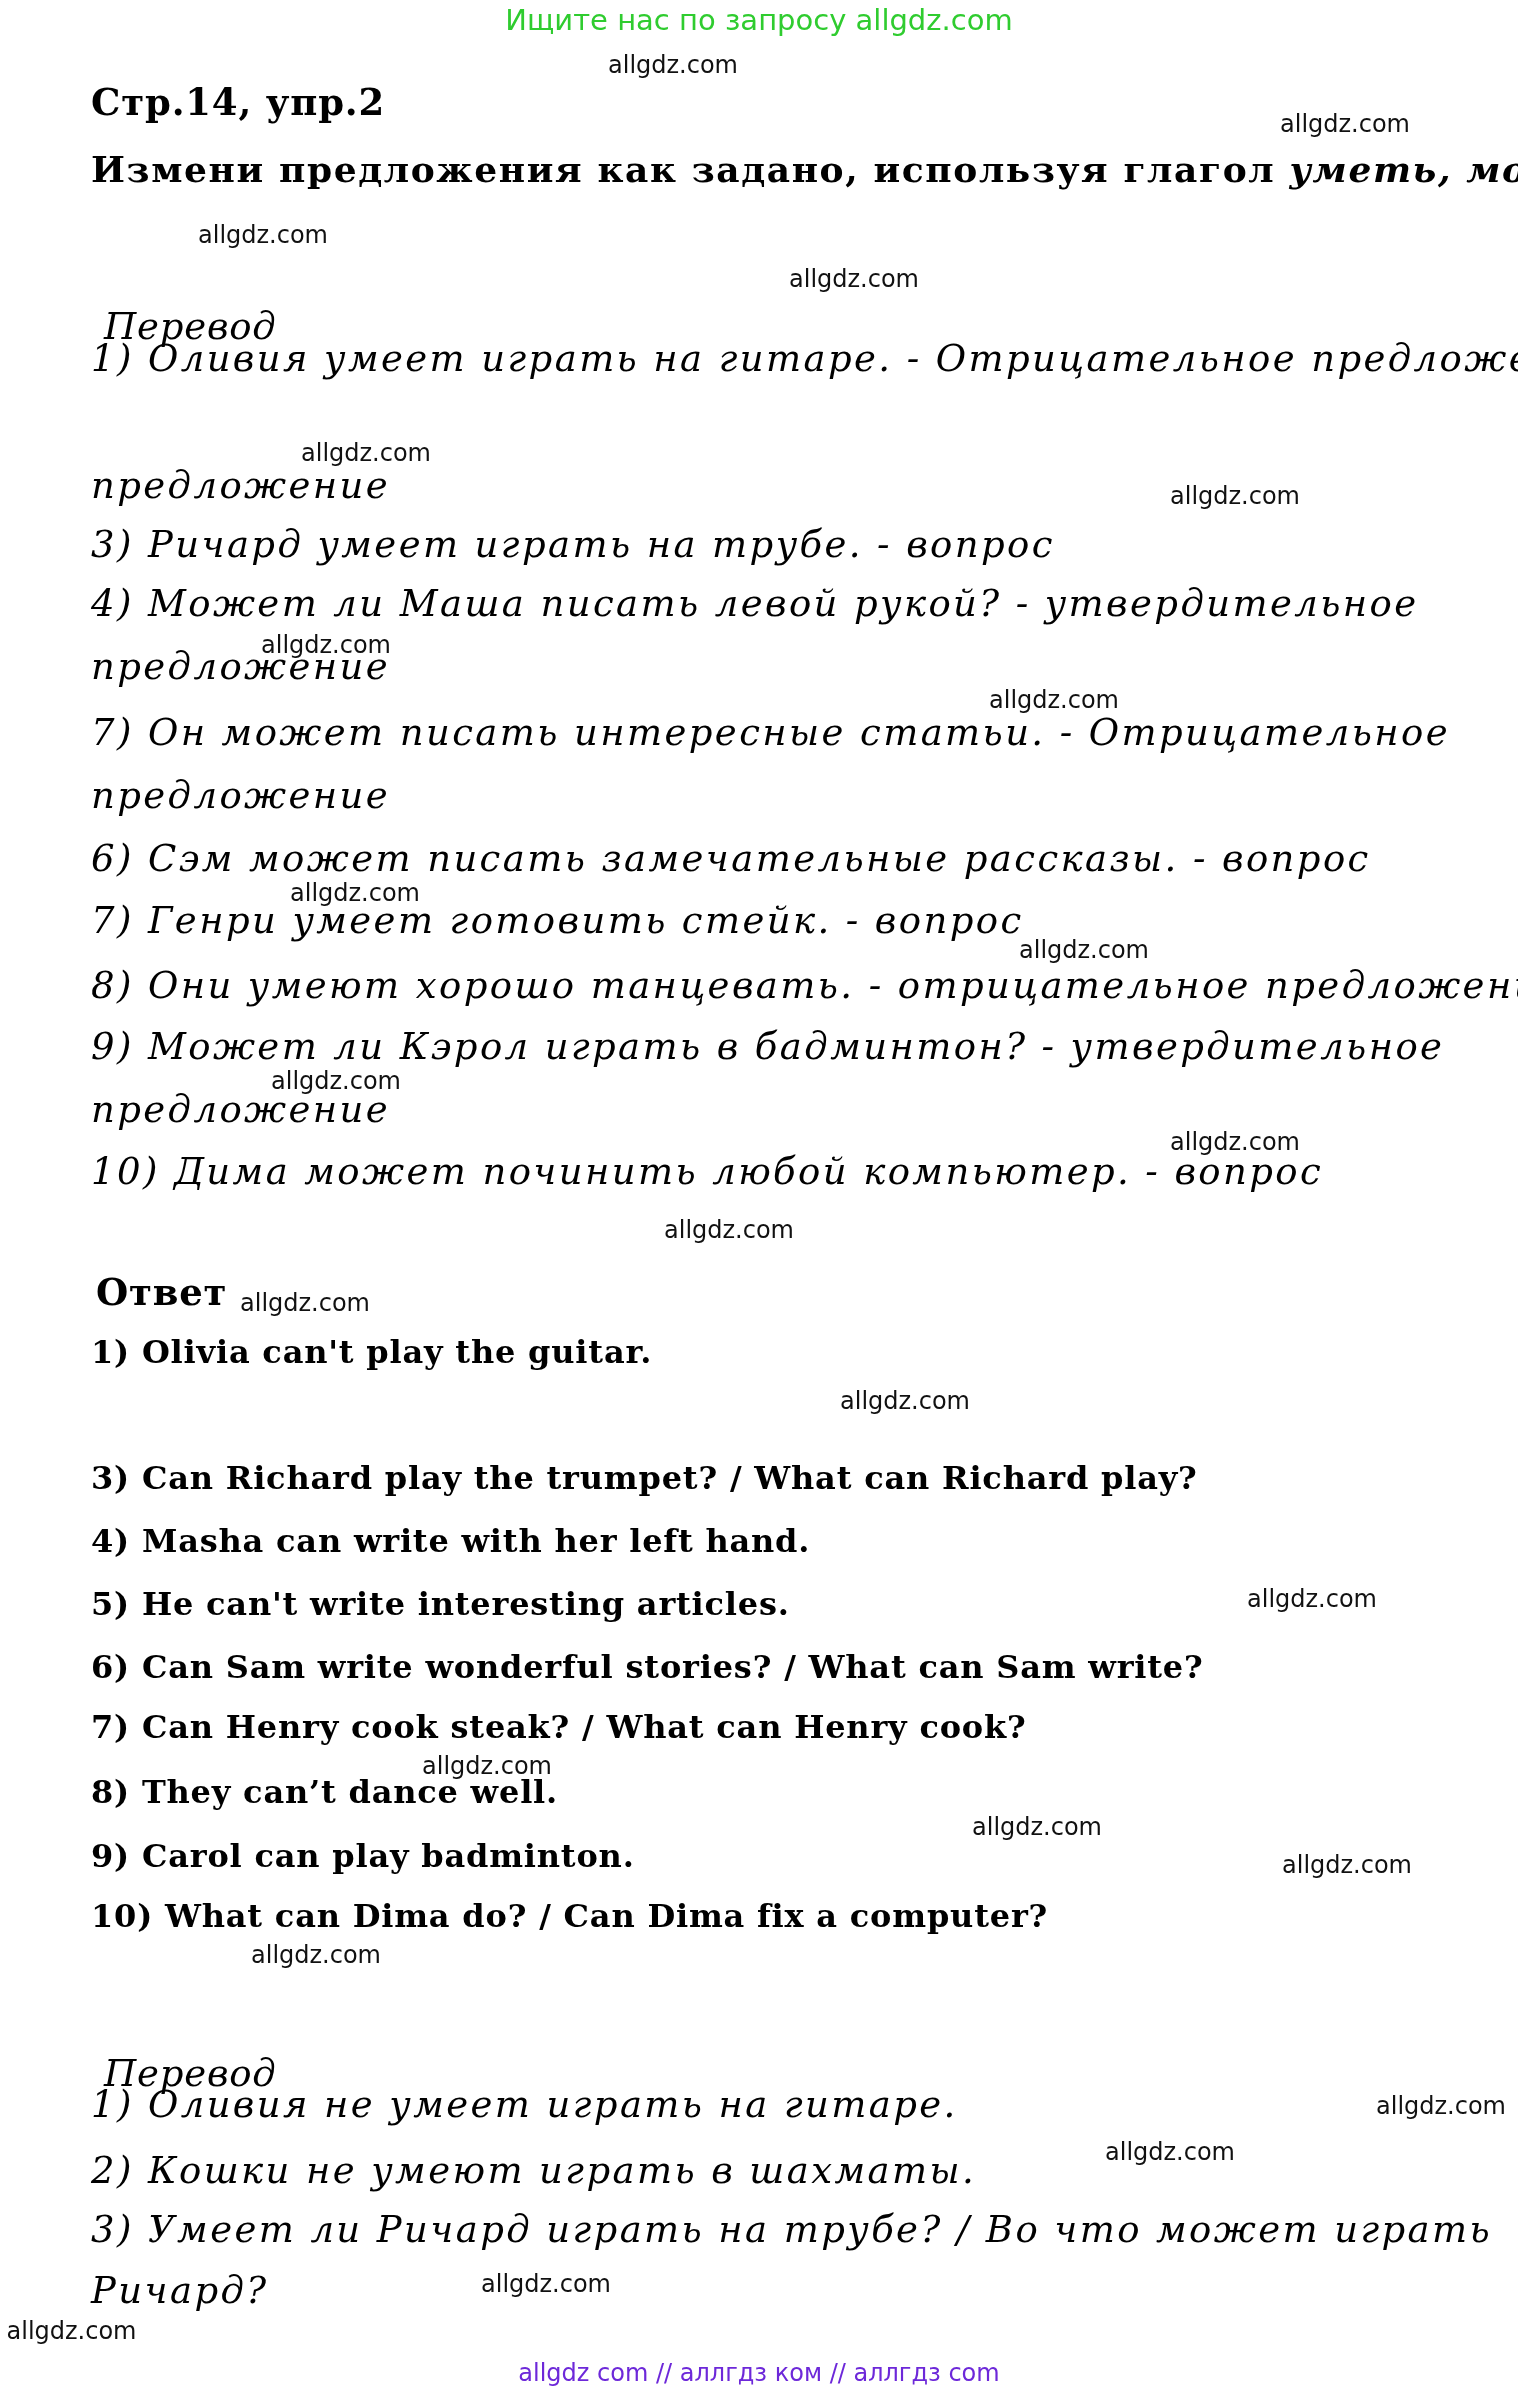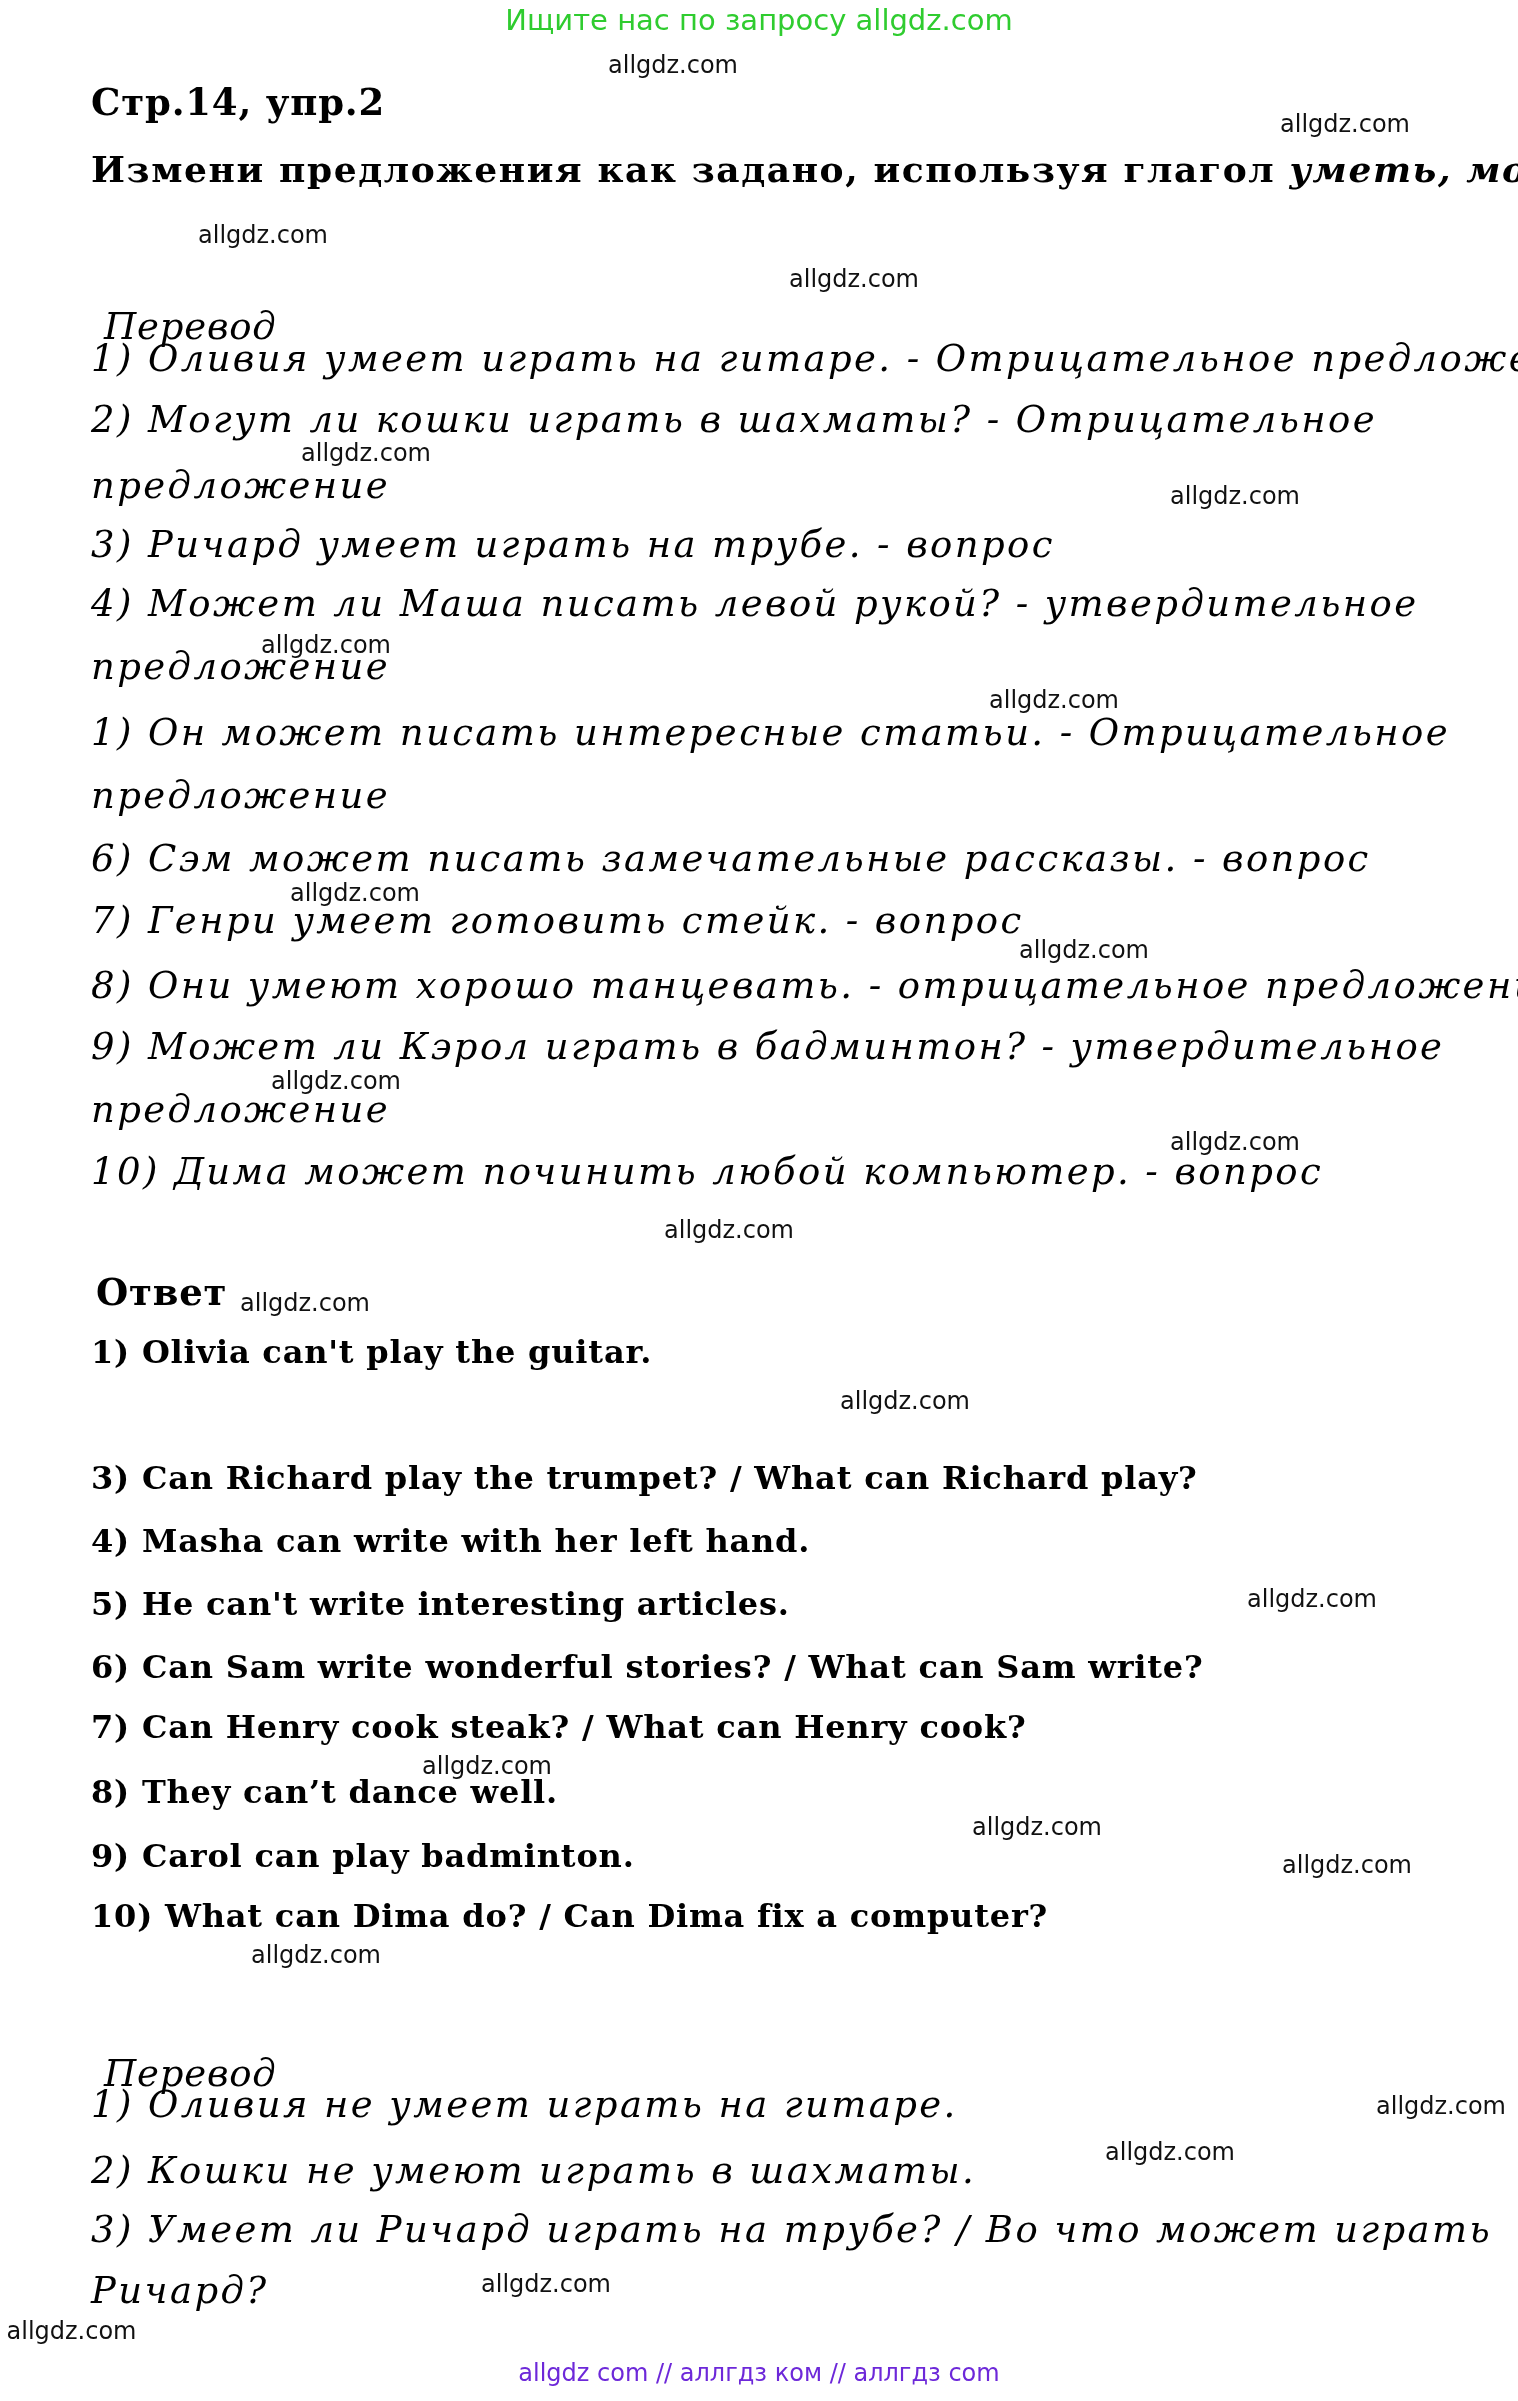--- a/index.html
+++ b/index.html
@@ -69,26 +69,25 @@
 
   <div class="abs h-page" style="left:91px;top:83px">Стр.14, упр.2</div>
 
   <div class="abs h-task" style="left:91px;top:151px">
     <span>Измени предложения как задано, используя глагол </span><span class="verbs">уметь, мочь.</span>
   </div>
 
   <div class="abs h-section-italic" style="left:104px;top:272px">Перевод</div>
 
   <div class="abs ru-line" style="left:91px;top:340px">1) Оливия умеет играть на гитаре. - Отрицательное предложение</div>
-  <div class="abs ru-line" style="left:91px;top:401px">2) Могут ли кошки играть в шахматы? - Отрицательное</div>
   <div class="abs ru-line" style="left:91px;top:467px">предложение</div>
   <div class="abs ru-line" style="left:91px;top:526px">3) Ричард умеет играть на трубе. - вопрос</div>
   <div class="abs ru-line" style="left:91px;top:585px">4) Может ли Маша писать левой рукой? - утвердительное</div>
   <div class="abs ru-line" style="left:91px;top:648px">предложение</div>
-  <div class="abs ru-line" style="left:91px;top:714px">1) Он может писать интересные статьи. - Отрицательное</div>
+  <div class="abs ru-line" style="left:91px;top:714px">7) Он может писать интересные статьи. - Отрицательное</div>
   <div class="abs ru-line" style="left:91px;top:777px">предложение</div>
   <div class="abs ru-line" style="left:91px;top:840px">6) Сэм может писать замечательные рассказы. - вопрос</div>
   <div class="abs ru-line" style="left:91px;top:902px">7) Генри умеет готовить стейк. - вопрос</div>
   <div class="abs ru-line" style="left:91px;top:967px">8) Они умеют хорошо танцевать. - отрицательное предложение</div>
   <div class="abs ru-line" style="left:91px;top:1028px">9) Может ли Кэрол играть в бадминтон? - утвердительное</div>
   <div class="abs ru-line" style="left:91px;top:1091px">предложение</div>
   <div class="abs ru-line" style="left:91px;top:1153px">10) Дима может починить любой компьютер. - вопрос</div>
 
   <div class="abs h-answer" style="left:96px;top:1273px">Ответ</div>
 

